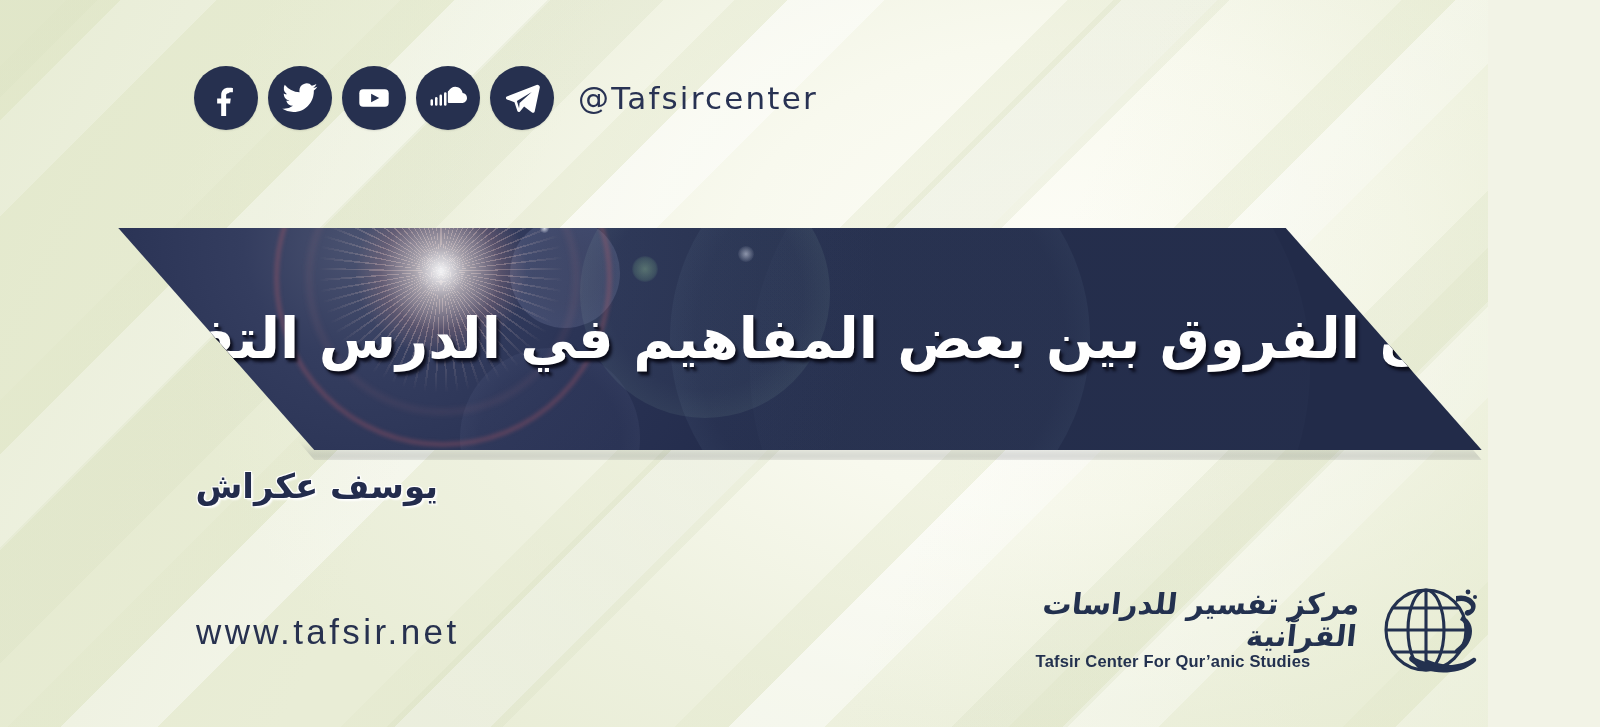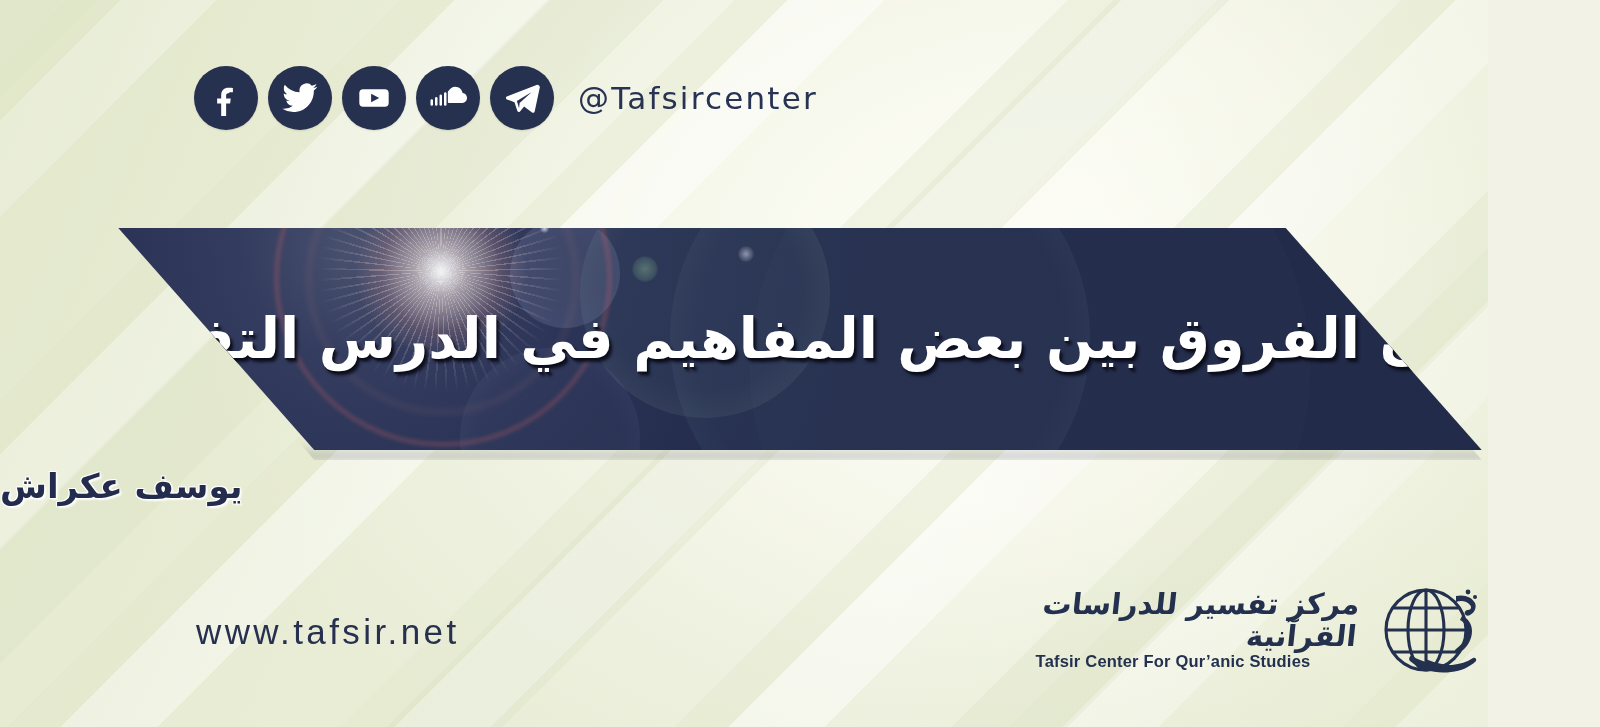--- a/index.html
+++ b/index.html
@@ -159,21 +159,21 @@
     clip-path:polygon(0.6% 0, 85.2% 0, 99.4% 100%, 14.8% 100%);
     background:linear-gradient(to bottom, rgba(0,0,0,0) 93%, rgba(90,95,105,.30) 100%);
     filter:blur(3px);
     z-index:5;
   }
 
   
   #author-name{
     position:absolute;
     left:0;right:1050px;top:466px;
-    text-align:left;
+    text-align:right;
     direction:rtl;
     font-family:"DejaVu Sans","Liberation Sans",sans-serif;
     font-weight:700;
     font-size:34px;
     color:#232c4d;
     text-shadow:
       -1px -1px 0 rgba(255,255,255,.95),
        1px -1px 0 rgba(255,255,255,.95),
       -1px  1px 0 rgba(255,255,255,.95),
        2px  2px 2px rgba(255,255,255,.9);

